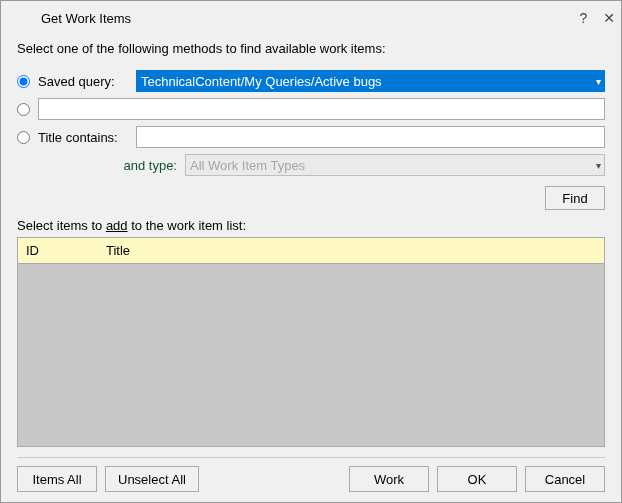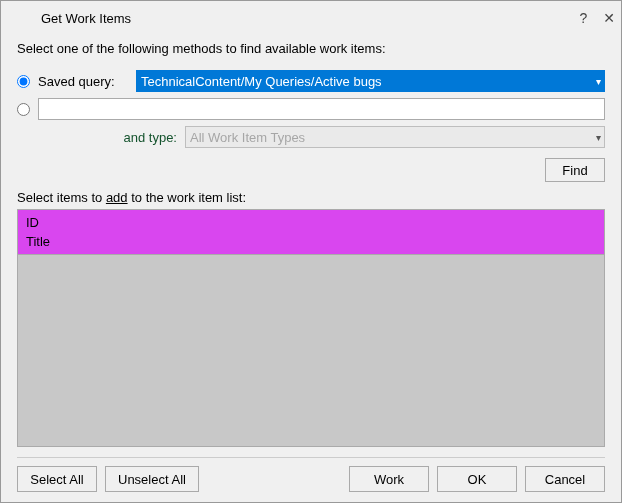--- a/index.html
+++ b/index.html
@@ -230,25 +230,24 @@
     }
 
     .table-container {
       flex: 1;
       border: 1px solid #aaa;
       background: #c0c0c0;
       overflow: hidden;
     }
 
     .table-header {
-      background: #d946ef;
+      background: #fef9c3;
       border-bottom: 1px solid #aaa;
       display: flex;
       padding: 3px 0;
-      flex-direction: column;
     }
 
     .table-header-cell {
       padding: 2px 8px;
       font-size: 13px;
       color: #000;
       font-weight: normal;
     }
 
     .table-header-cell.id-col {
@@ -332,20 +331,25 @@
           </select>
           <span class="chevron">▾</span>
         </div>
       </div>
 
       <div class="radio-row">
         <input type="radio" name="method" style="">
         <input type="text" class="input-field" style="">
       </div>
 
+      <div class="radio-row">
+        <input type="radio" name="method" style="">
+        <span class="radio-label">Title contains:</span>
+        <input type="text" class="input-field" style="">
+      </div>
 
       <div class="and-type-row">
         <span class="and-type-label">and type:</span>
         <div class="select-wrapper">
           <select class="select-field" disabled="">
             <option>All Work Item Types</option>
           </select>
           <span class="chevron">▾</span>
         </div>
       </div>
@@ -364,21 +368,21 @@
         </div>
         <div class="table-body"></div>
       </div>
     </div>
   </div>
 
   <div class="separator"></div>
 
   <div class="bottom-buttons">
     <div class="bottom-left">
-      <button class="bottom-btn">Select All</button>
+      <button class="bottom-btn">Items All</button>
       <button class="bottom-btn">Unselect All</button>
     </div>
     <div class="bottom-right">
       <button class="bottom-btn">Work</button>
       <button class="bottom-btn">OK</button>
       <button class="bottom-btn">Cancel</button>
     </div>
   </div>
 </div>
 

